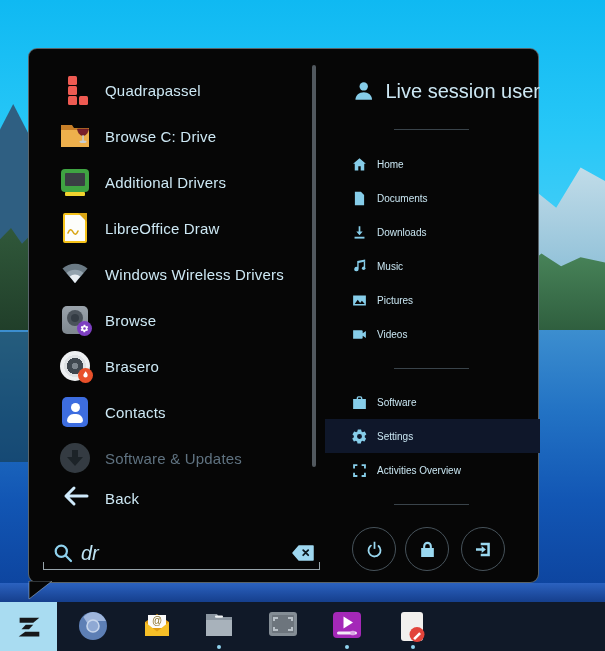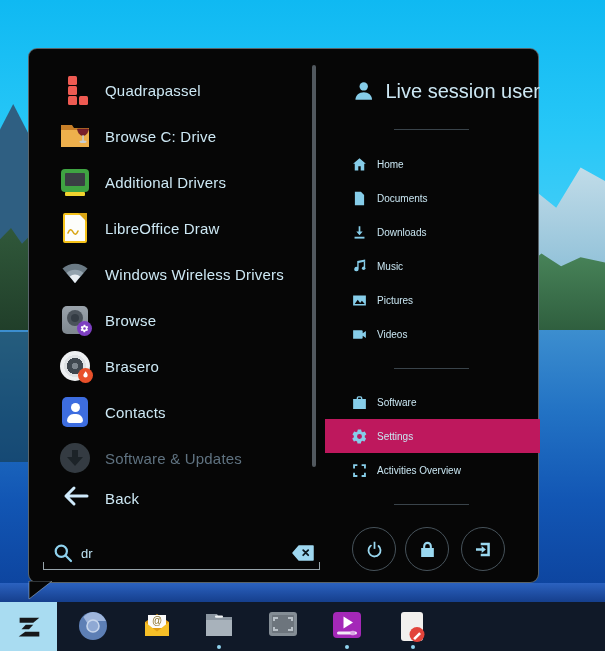--- a/index.html
+++ b/index.html
@@ -74,33 +74,33 @@
   .su-circle{position:absolute;left:1px;top:1px;width:30px;height:30px;border-radius:50%;background:#5a6873;}
   .su-arrow-stem{position:absolute;left:13px;top:8px;width:6px;height:8px;background:#2f3b44;}
   .su-arrow-head{position:absolute;left:8px;top:15px;width:0;height:0;
     border-left:8px solid transparent;border-right:8px solid transparent;border-top:9px solid #2f3b44;}
 
   
   .search-box{position:absolute;left:14px;top:488px;width:277px;height:32px;
     border-bottom:1px solid #97a4ab;display:flex;align-items:center;}
   .search-box .tick{position:absolute;bottom:0;width:1px;height:7px;background:#97a4ab;}
   .search-box .tick.l{left:0;} .search-box .tick.r{right:0;}
-  .search-text{margin-left:8px;font-size:13px;color:#bfe4f4;}
+  .search-text{margin-left:8px;font-size:20px;color:#bfe4f4;font-style:italic;}
   .clear-btn{position:absolute;right:6px;top:8px;width:22px;height:16px;cursor:pointer;}
   .search-glass{margin-left:10px;width:20px;height:20px;}
 
   
   .right-col{position:absolute;left:296px;top:0;width:215px;height:533px;}
   .user-row{position:absolute;left:0;top:16px;width:215px;height:52px;display:flex;align-items:center;
     padding-left:27px;box-sizing:border-box;}
   .user-label{margin-left:10px;font-size:20px;color:#cde8f4;white-space:nowrap;}
   .divider{position:absolute;left:69px;width:75px;height:1px;background:#39434a;}
   .nav-row{position:absolute;left:0;width:215px;height:34px;display:flex;align-items:center;
     padding-left:26px;box-sizing:border-box;color:#86cde9;cursor:default;}
-  .nav-row.highlight{background:#be185d;}
+  .nav-row.highlight{background:#0f172a;}
   .nav-icon{width:17px;height:17px;flex:0 0 17px;display:flex;align-items:center;justify-content:center;}
   .nav-icon svg{fill:currentColor;width:17px;height:17px;}
   .nav-label{margin-left:9px;font-size:10px;color:#c9e6f2;white-space:nowrap;}
   .session-btn{position:absolute;top:478px;width:44px;height:44px;border-radius:50%;
     border:1.5px solid #46525a;box-sizing:border-box;display:flex;align-items:center;justify-content:center;
     color:#9ad8f0;cursor:pointer;}
   .session-btn svg{fill:currentColor;width:19px;height:19px;}
 
   
   .taskbar{position:absolute;left:0;bottom:0;width:605px;height:49px;background:#101928;z-index:4;}

